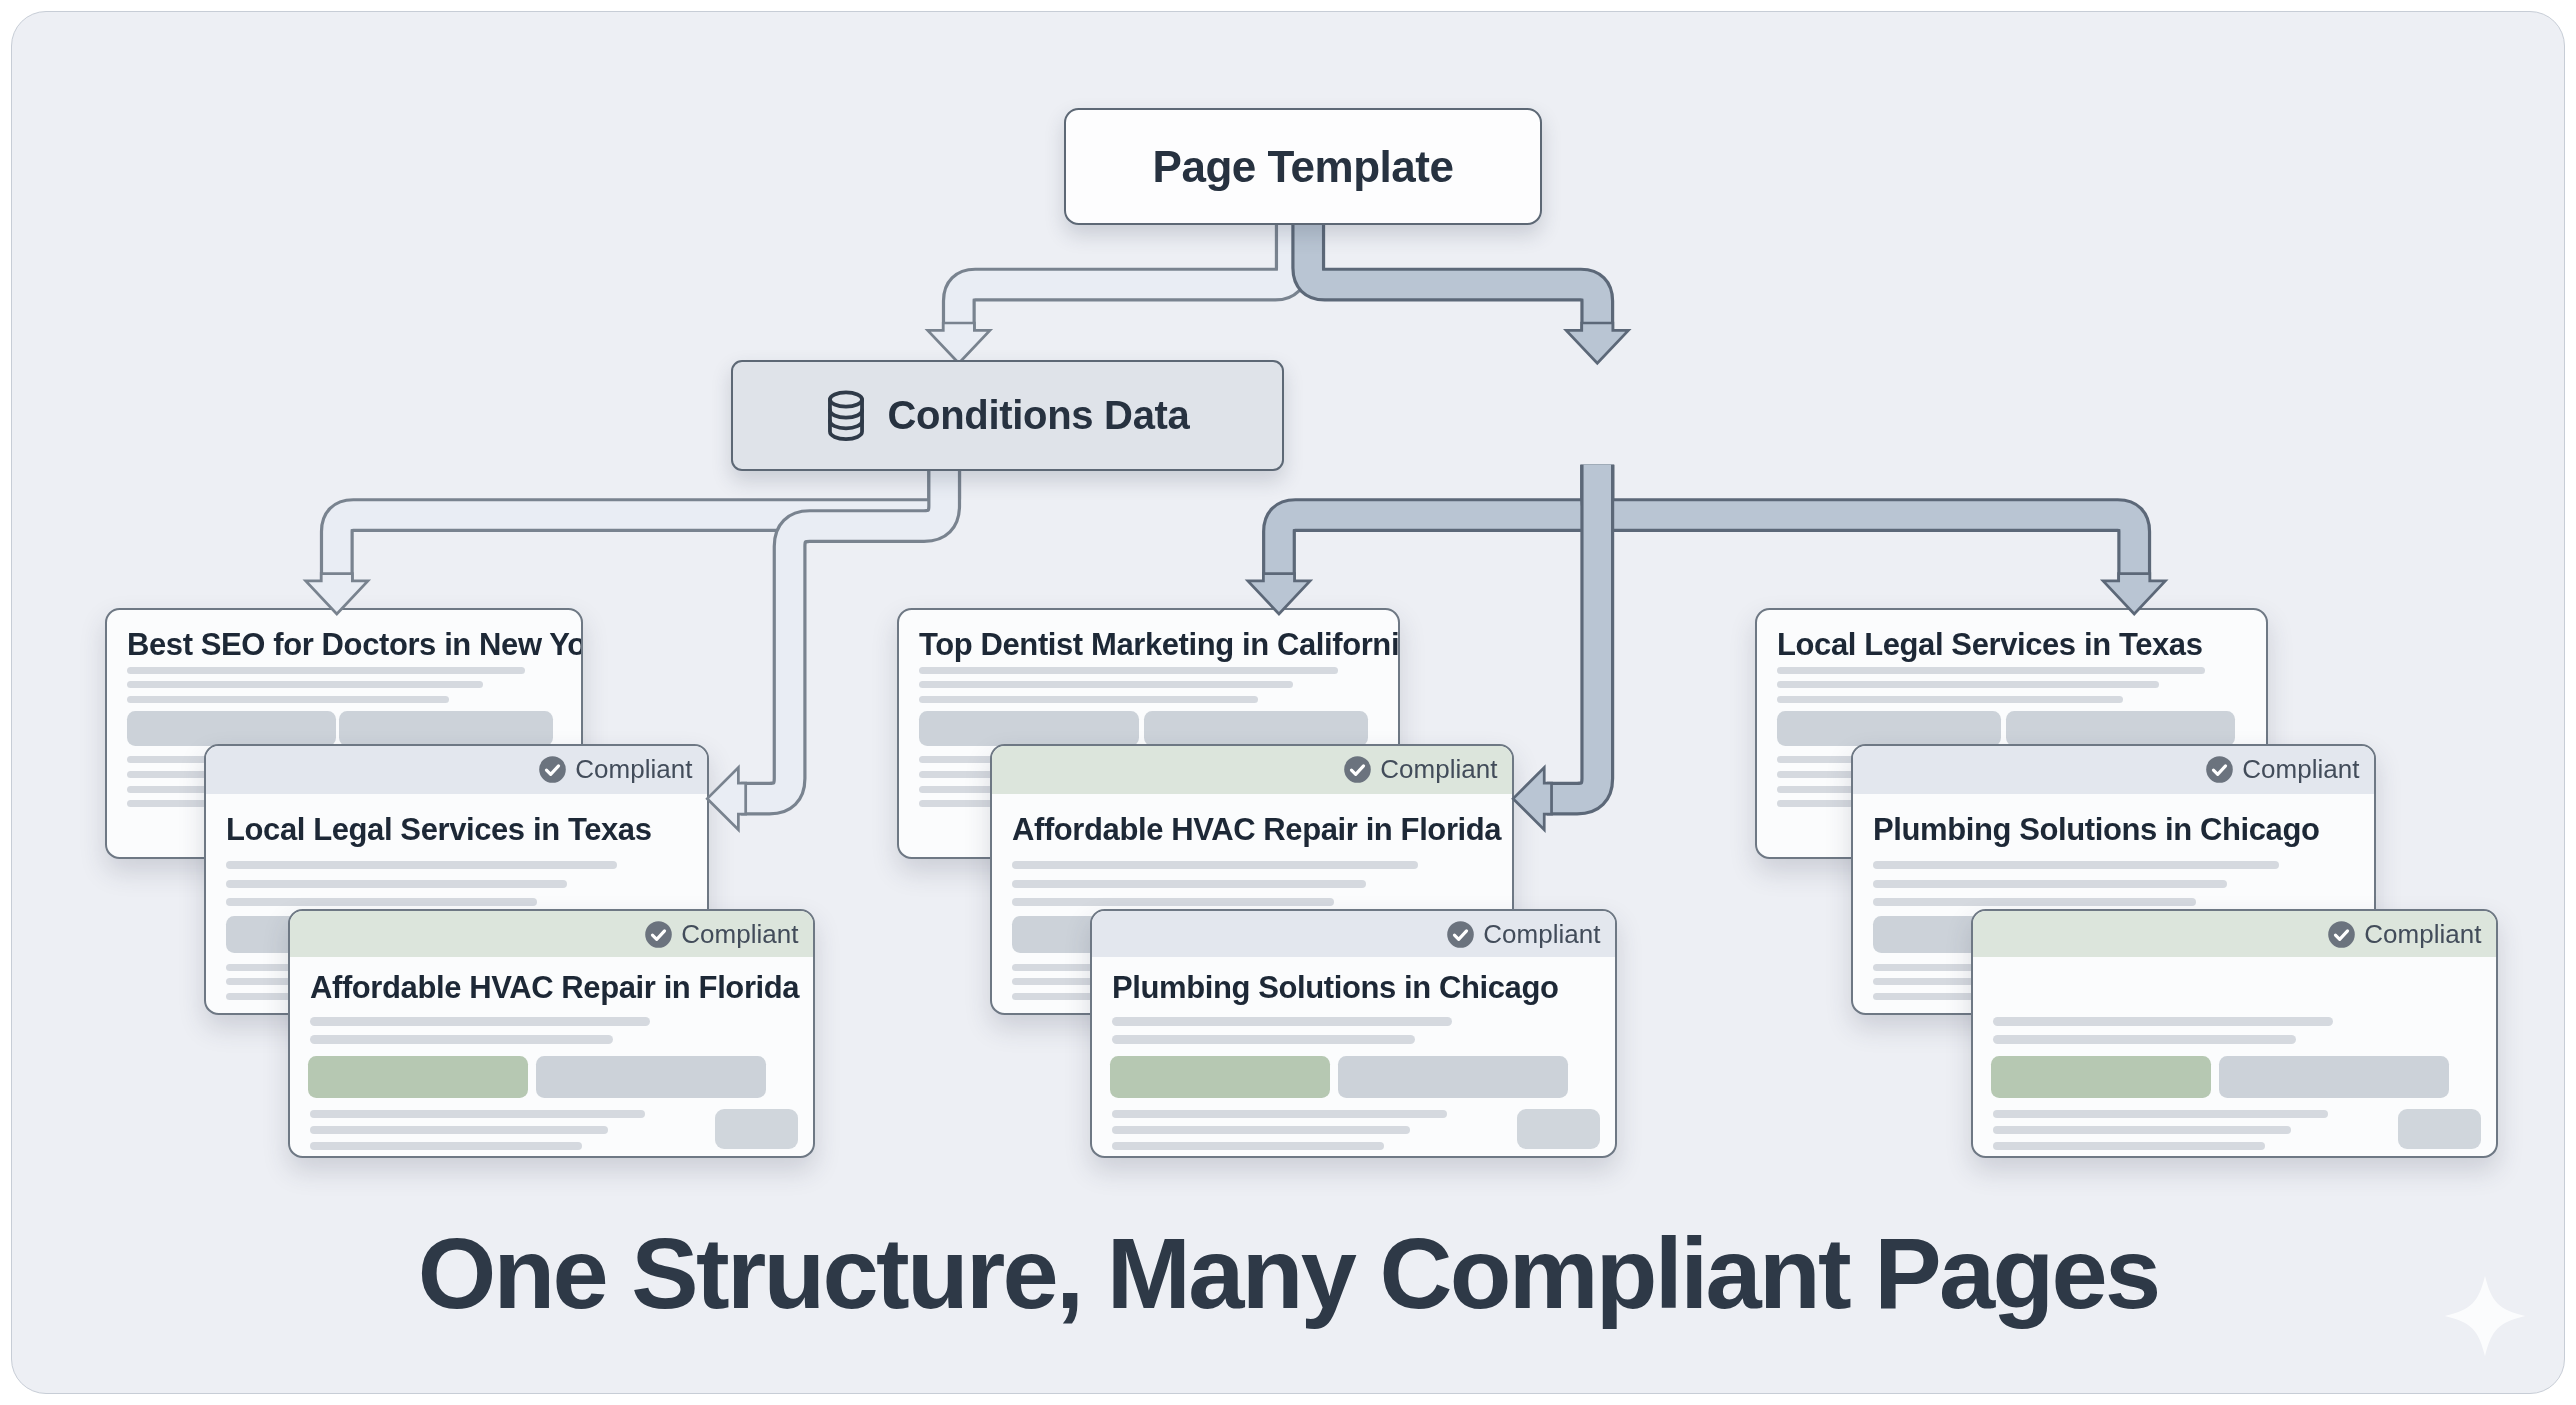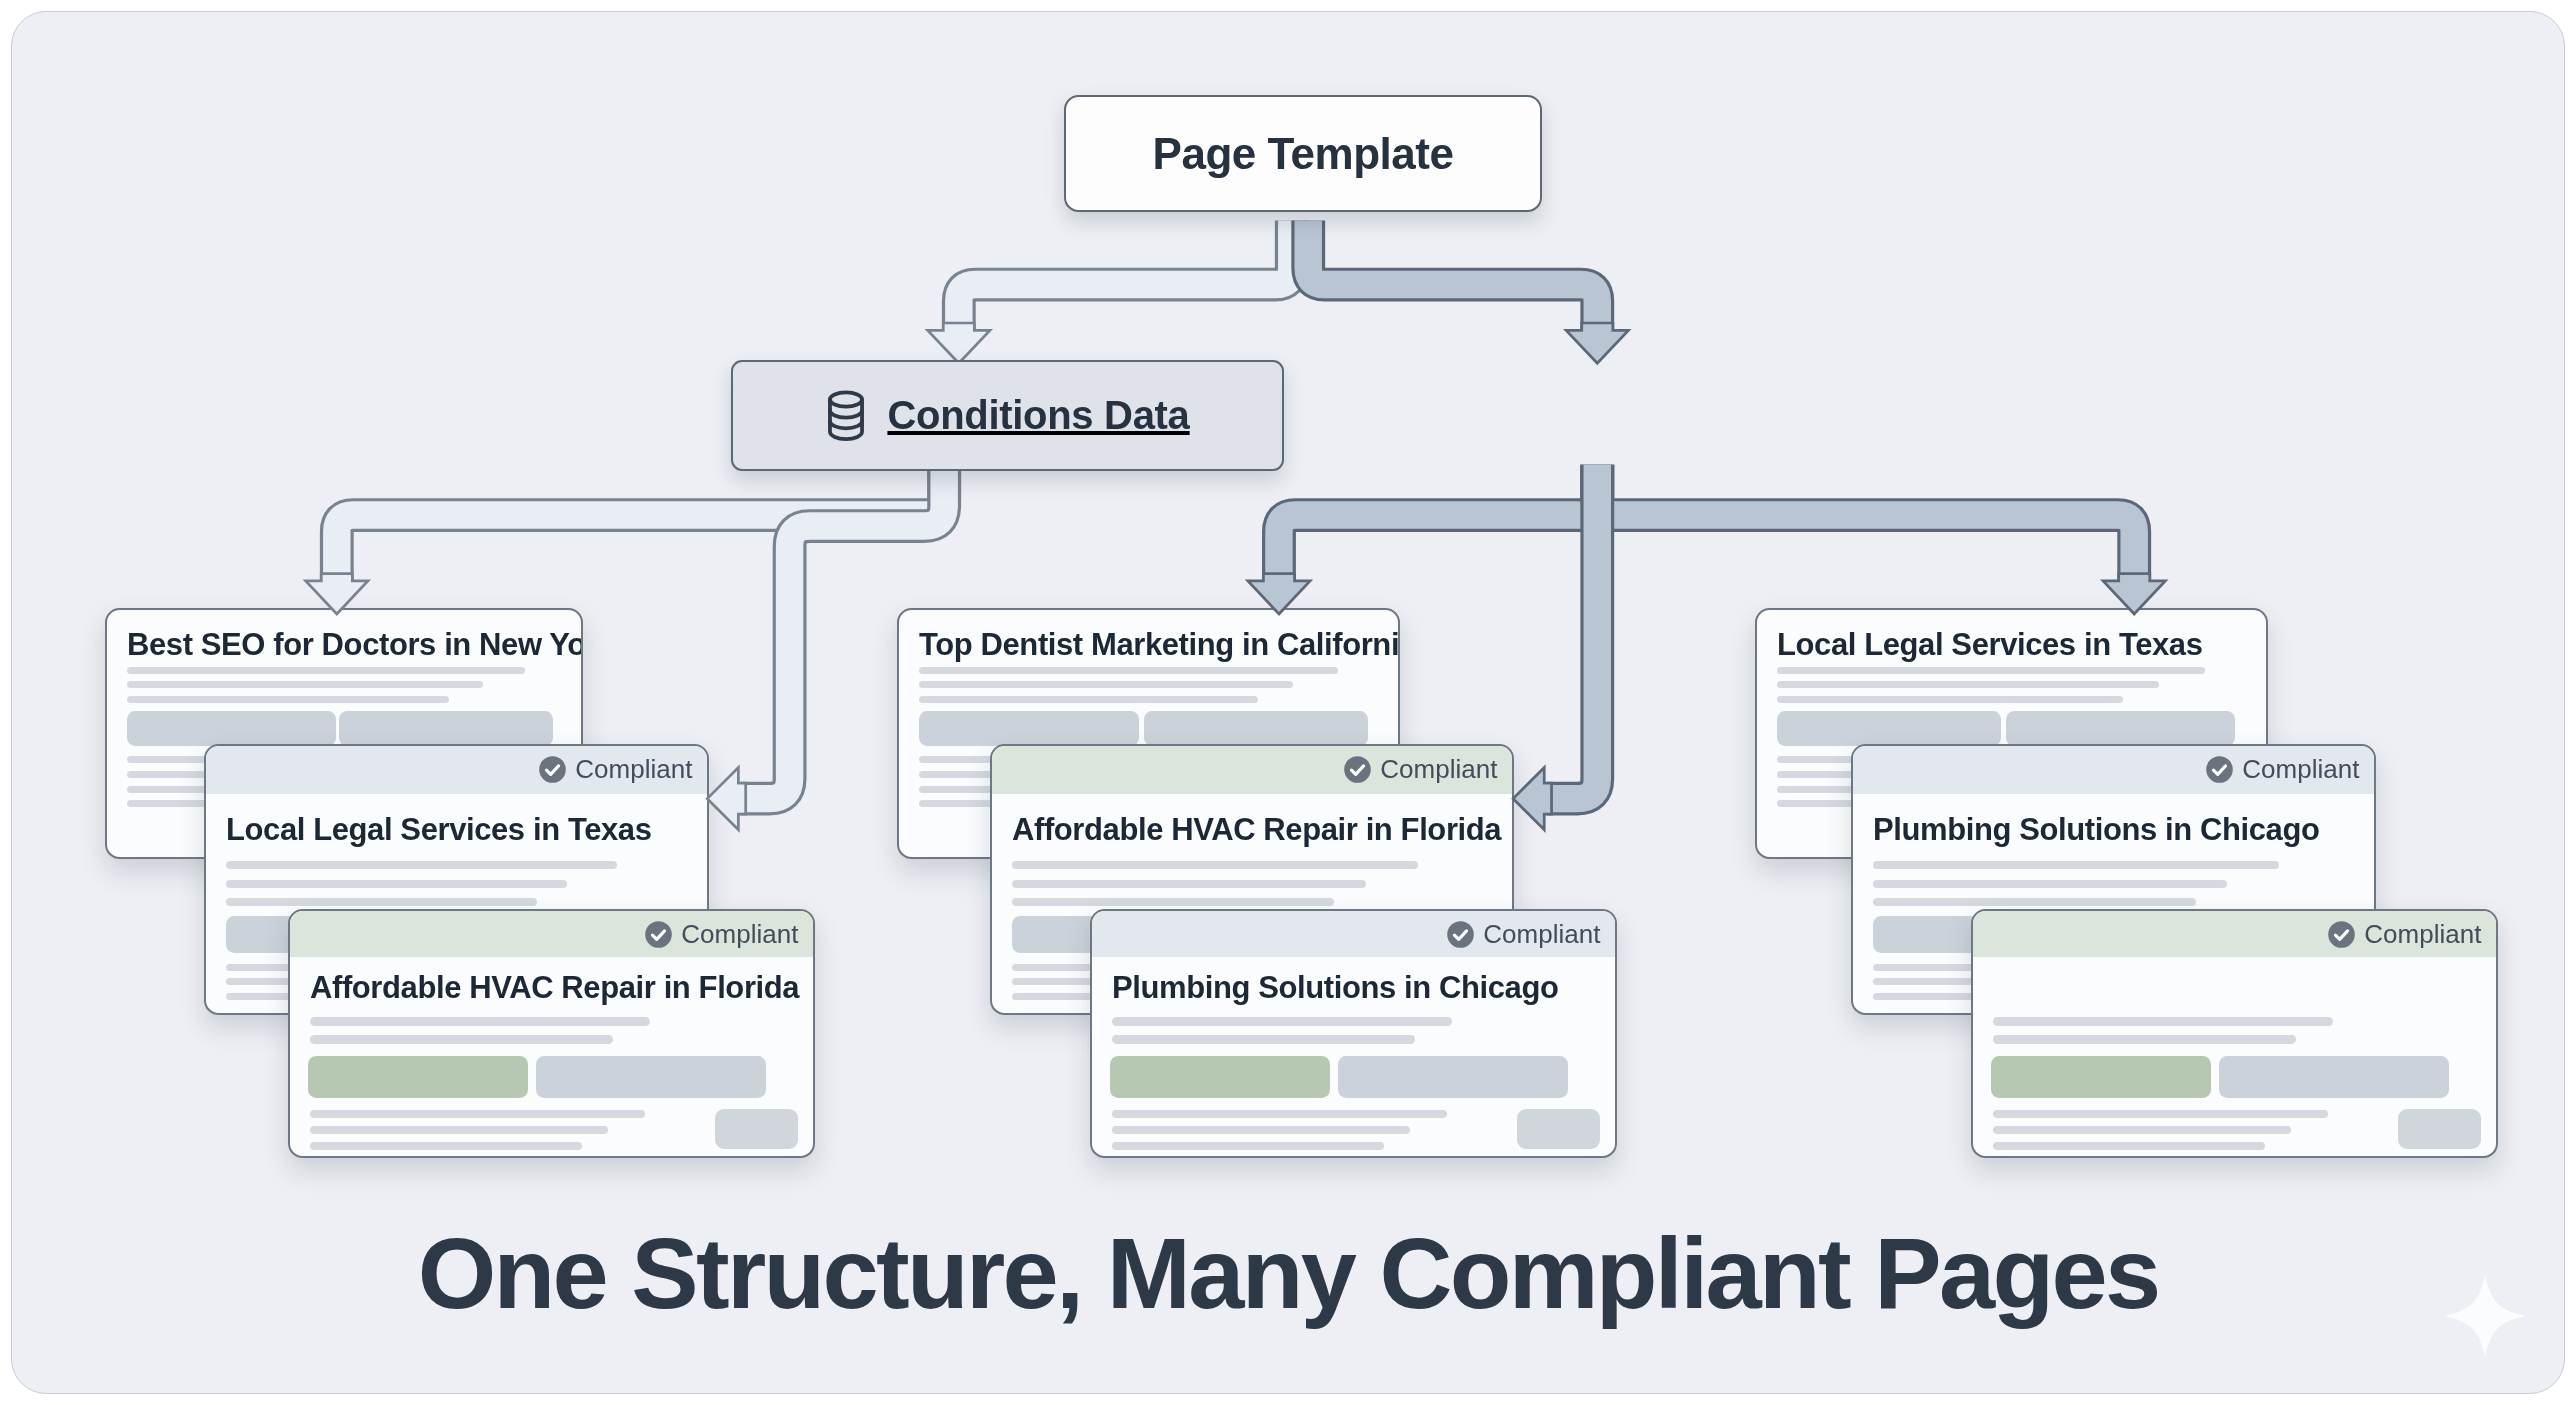--- a/index.html
+++ b/index.html
@@ -2,24 +2,24 @@
 <html style="font-size:14.6px"><head>
 <meta charset="utf-8">
 <style>
   html,body{margin:0;padding:0;background:#ffffff;width:2576px;height:1405px;overflow:hidden;
     font-family:"Liberation Sans","DejaVu Sans",sans-serif;}
   .panel{position:absolute;left:11px;top:11px;width:2552px;height:1381px;background:#edeff4;
     border:1.8px solid #c7cdd6;border-radius:35px;overflow:hidden;}
   
   .node{position:absolute;display:flex;align-items:center;justify-content:center;gap:20px;
     border:2.7px solid #5d6875;box-shadow:0 9.1px 20px rgba(45,55,78,.18);}
-  .node-root{left:1052px;top:83px;width:474px;height:113px;background:#fdfdfe;border-radius:14.6px;}
+  .node-root{left:1052px;top:96px;width:474px;height:113px;background:#fdfdfe;border-radius:14.6px;}
   .node-root .nlabel{font-size:44px;font-weight:600;color:#273240;letter-spacing:-0.5px;}
   .node-src{border-radius:11px;}
-  .node-cond{left:719px;top:348px;width:549px;height:107px;background:#dfe3e9;text-decoration:underline;}
+  .node-cond{left:719px;top:348px;width:549px;height:107px;background:#dfe3e9;}
   .node-serv{left:1307px;top:348px;width:550px;height:107px;background:#c3cbd5;}
   .node-src .nlabel{font-size:40px;font-weight:600;color:#273240;letter-spacing:-0.3px;}
   
   .card{position:absolute;background:#fbfcfd;border:2.7px solid #6e7884;border-radius:14.6px;
     box-shadow:0 12.8px 25.6px rgba(45,55,75,.17);overflow:hidden;}
   .hdr{position:absolute;left:0;right:0;top:0;}
   .hdr-gray{background:#e3e7ee;height:48px;}
   .hdr-green{background:#dce5dc;height:46px;}
   .badge{position:absolute;right:14.6px;top:8.2px;display:flex;align-items:center;gap:8.2px;}
   .badge span{font-size:26px;color:#424c5a;font-weight:500;}

